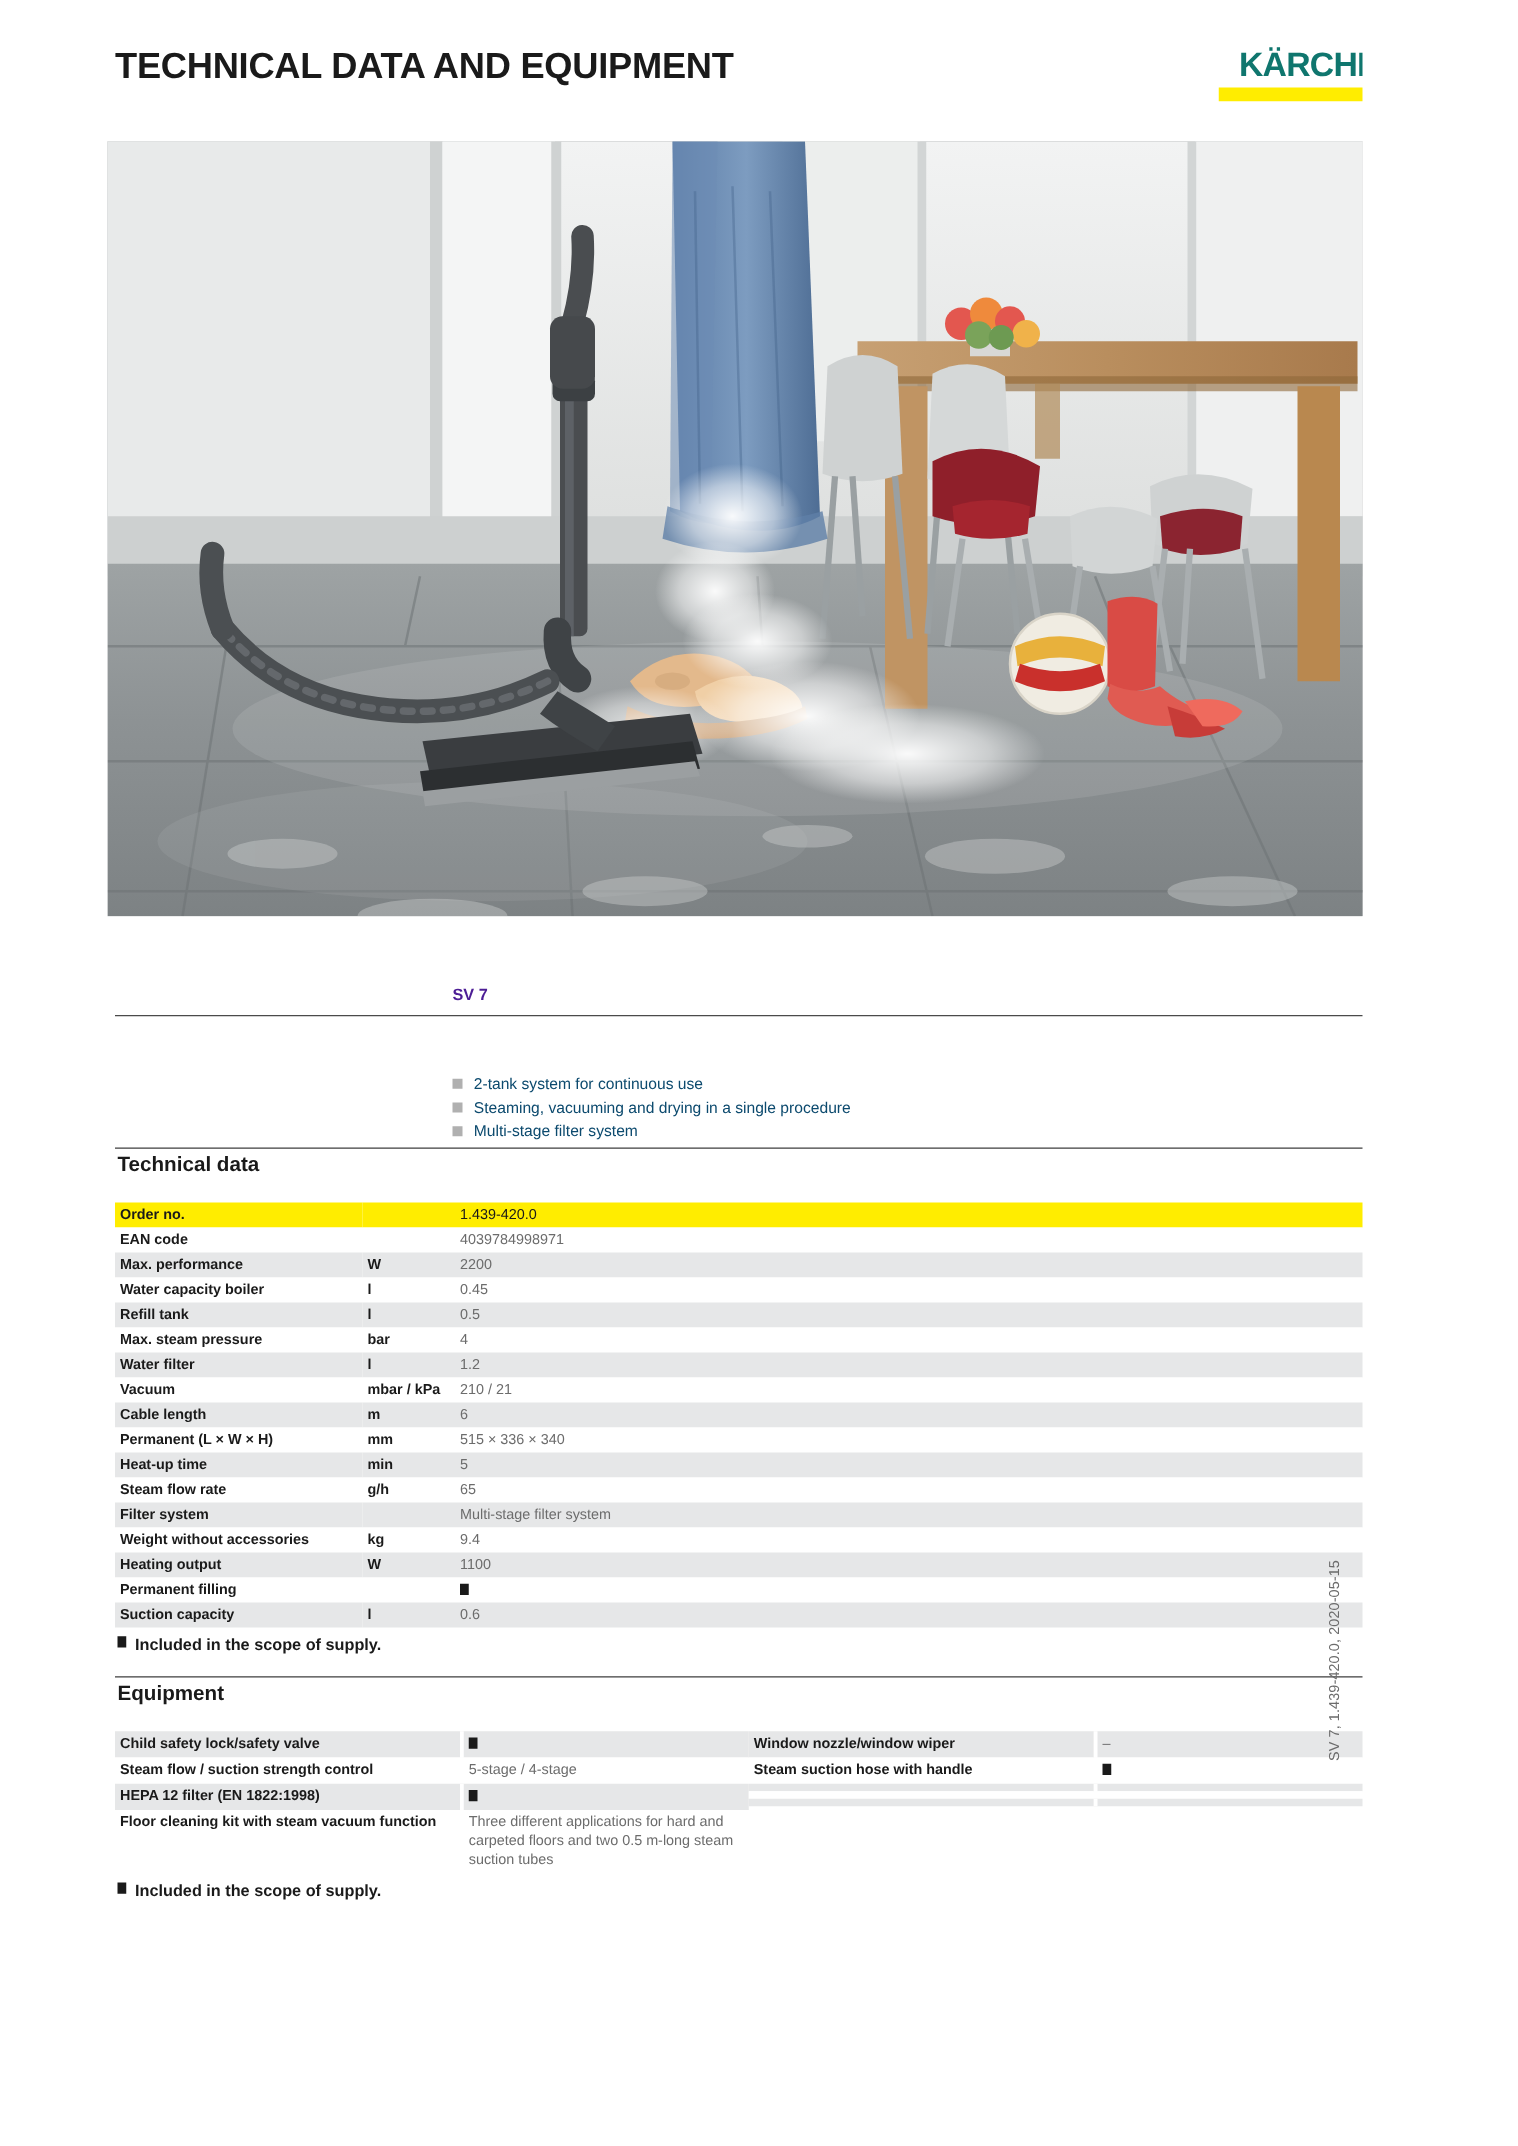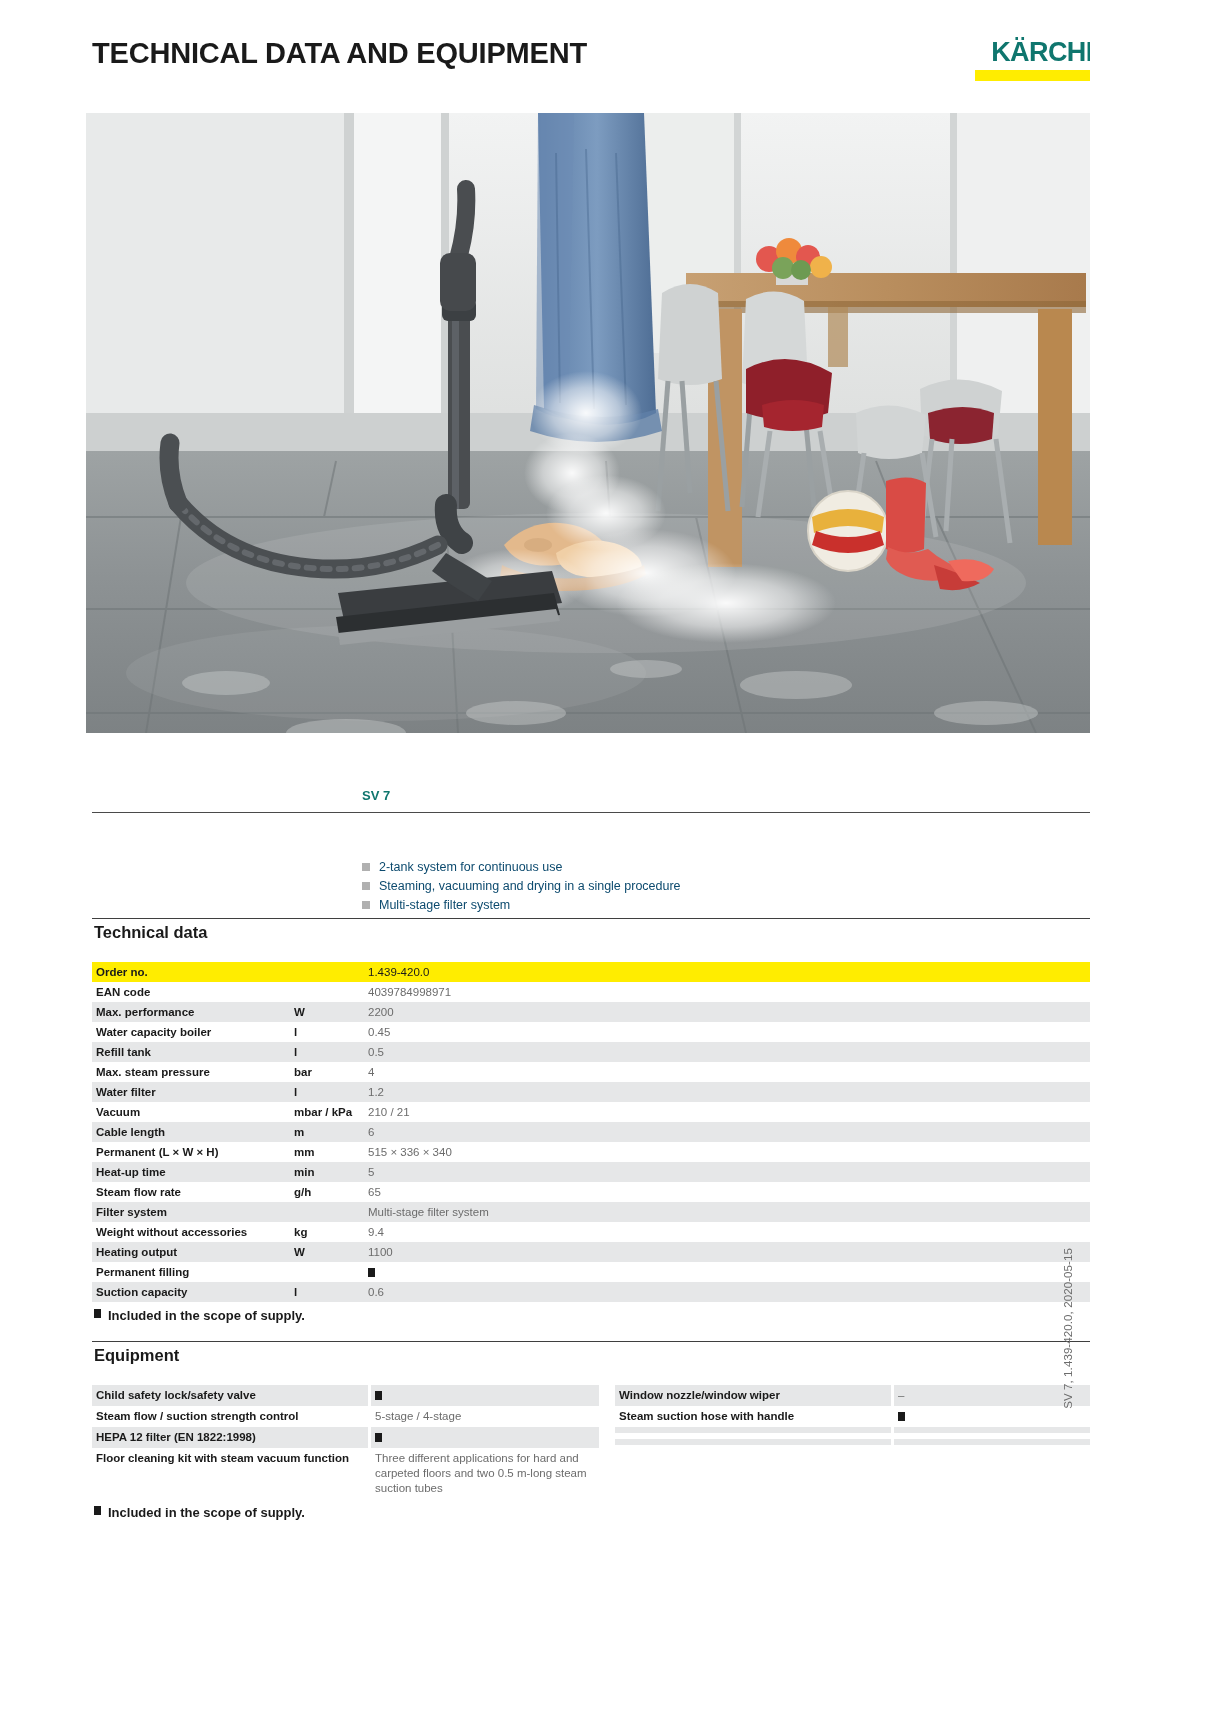--- a/index.html
+++ b/index.html
@@ -75,21 +75,21 @@
     left: 92px;
     top: 788px;
     width: 1030px;
     border-bottom: 1px solid #4a4a4a;
     padding-bottom: 9px;
   }
   .model-name {
     margin-left: 270px;
     font-size: 13px;
     font-weight: bold;
-    color: #0f766e;
+    color: #4c1d95;
   }
 
   
   .features {
     position: absolute;
     left: 362px;
     top: 859px;
     width: 700px;
   }
   .feature-line {
@@ -173,21 +173,20 @@
     padding-top: 6px;
     padding-left: 2px;
     display: flex;
     align-items: flex-start;
   }
   .footnote .sq-mark { margin-right: 7px; margin-top: 1px; }
 
   
   .equip-grid {
     display: flex;
-    gap: 16px;
     width: 100%;
   }
   .equip-col { width: 507px; }
   table.equip {
     width: 100%;
     border-collapse: separate;
     border-spacing: 0;
     table-layout: fixed;
   }
   table.equip td {

